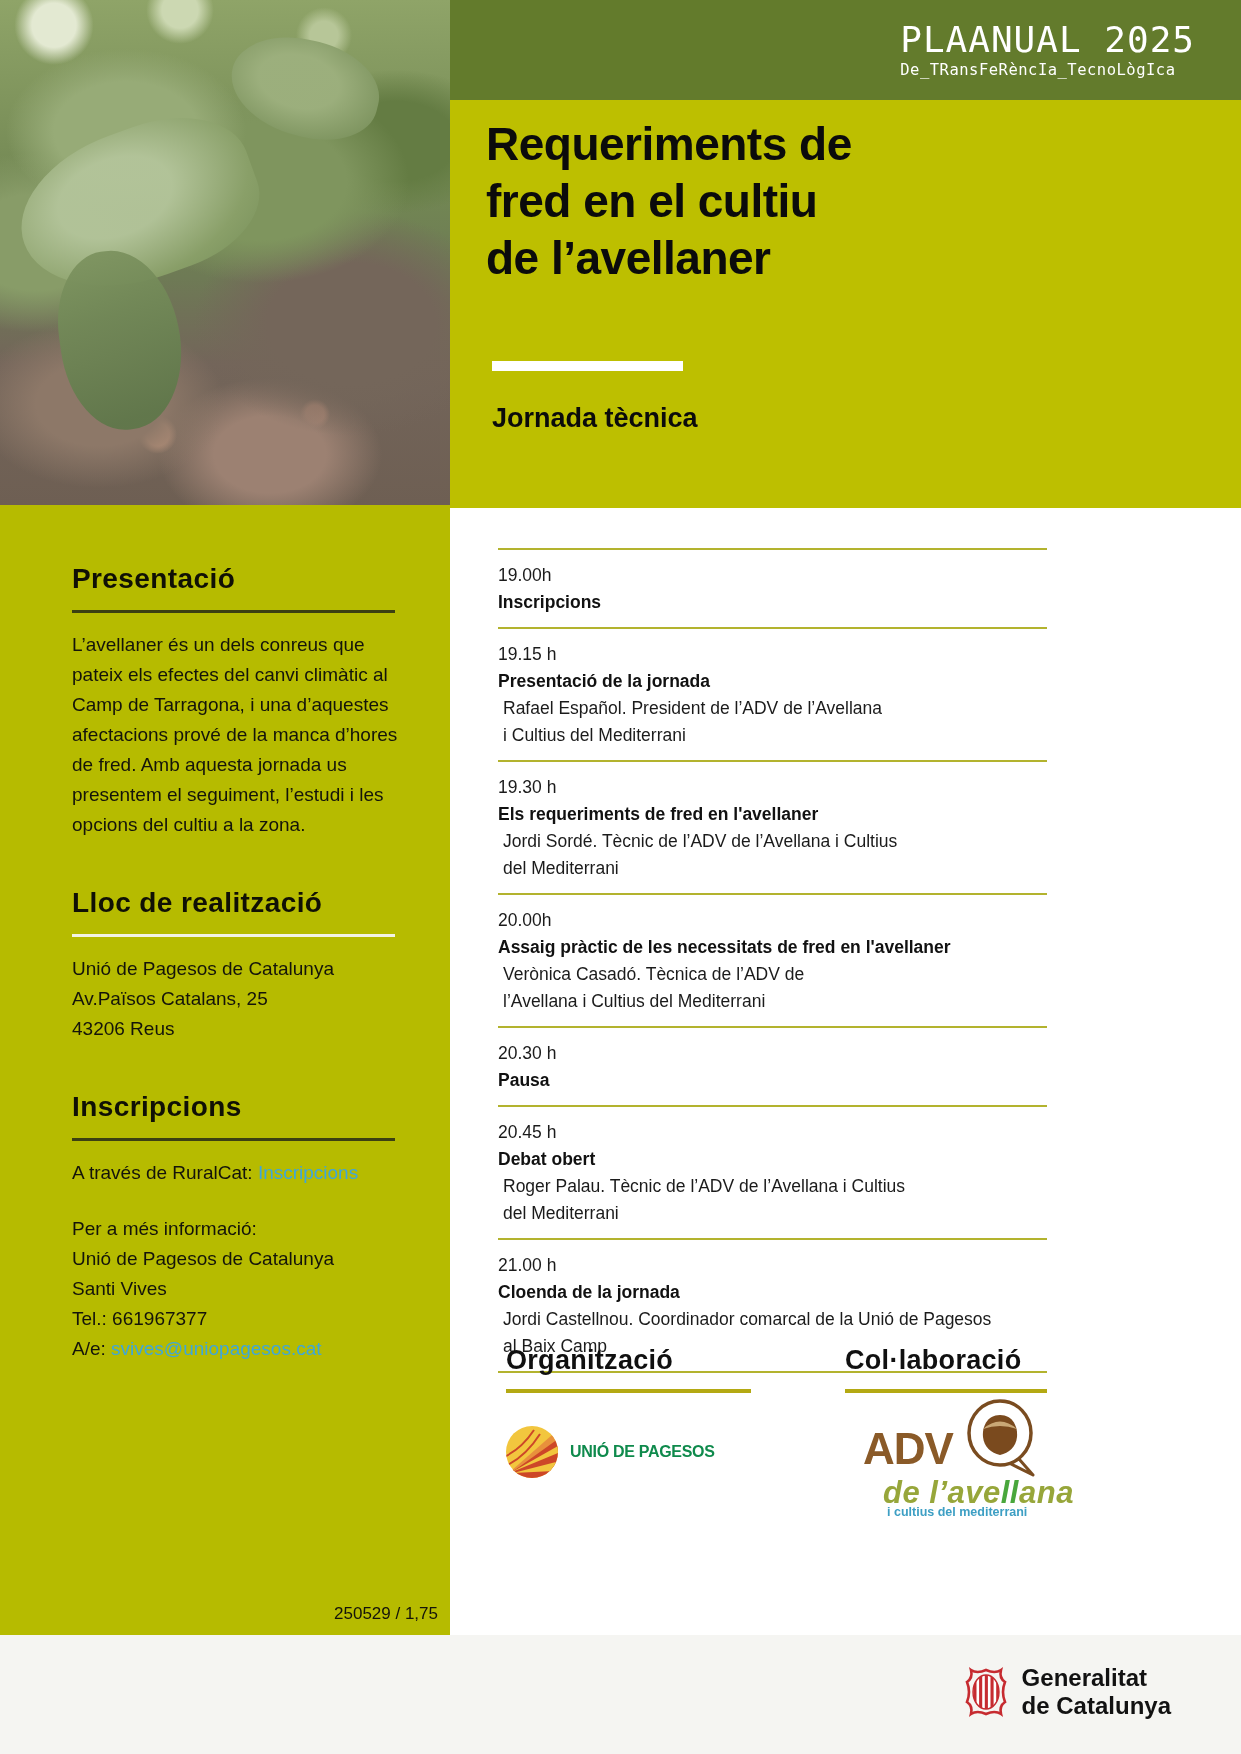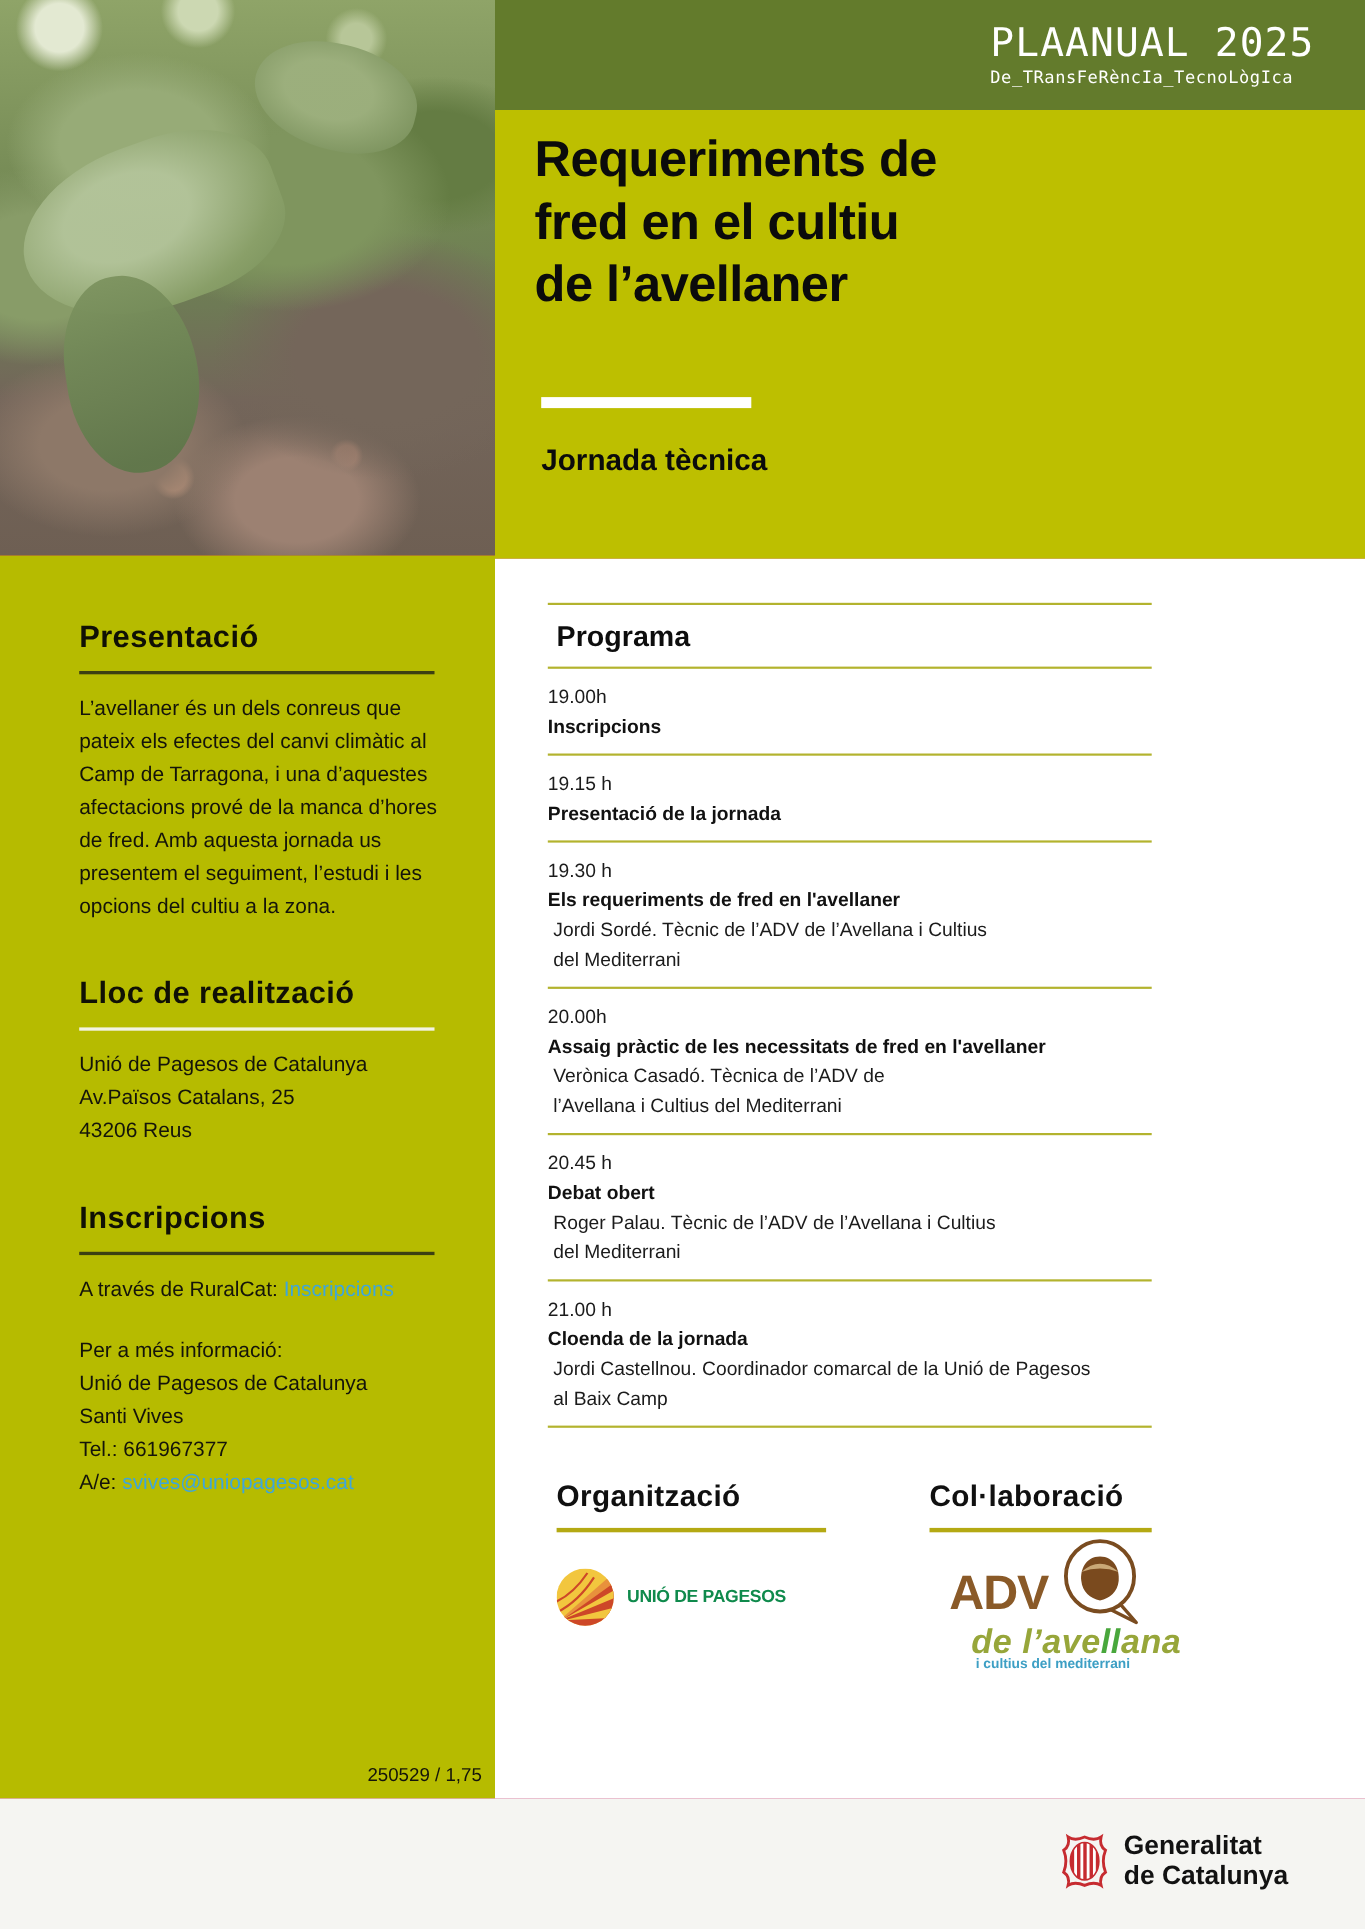--- a/index.html
+++ b/index.html
@@ -163,34 +163,35 @@
 Santi Vives
 Tel.: 661967377</p>
         <p class="sb-text"><span>A/e: </span><a href="#" class="sb-link">svives@uniopagesos.cat</a></p>
       </section>
     </div>
     <div class="print-code">250529 /  1,75</div>
   </aside>
 
   <main class="main">
     <div class="program">
-      <div class="program-header">Programa</div>
 
       <div class="prow">
         <div class="ptime">19.00h</div>
         <div class="pbody">
           <div class="ptitle">Inscripcions</div>
           <div class="pdetails"></div>
         </div>
       </div>
 
       <div class="prow">
         <div class="ptime">19.15 h</div>
         <div class="pbody">
           <div class="ptitle">Presentació de la jornada</div>
+          <div class="pdetails">Rafael Español. President de l’ADV de l’Avellana
+i Cultius del Mediterrani</div>
         </div>
       </div>
 
       <div class="prow">
         <div class="ptime">19.30 h</div>
         <div class="pbody">
           <div class="ptitle">Els requeriments de fred en l'avellaner</div>
           <div class="pdetails">Jordi Sordé. Tècnic de l’ADV de l’Avellana i Cultius
 del Mediterrani</div>
         </div>
@@ -198,20 +199,27 @@
 
       <div class="prow">
         <div class="ptime">20.00h</div>
         <div class="pbody">
           <div class="ptitle">Assaig pràctic de les necessitats de fred en l'avellaner</div>
           <div class="pdetails">Verònica Casadó. Tècnica de l’ADV de
 l’Avellana i Cultius del Mediterrani</div>
         </div>
       </div>
 
+      <div class="prow">
+        <div class="ptime">20.30 h</div>
+        <div class="pbody">
+          <div class="ptitle">Pausa</div>
+          <div class="pdetails"></div>
+        </div>
+      </div>
 
       <div class="prow">
         <div class="ptime">20.45 h</div>
         <div class="pbody">
           <div class="ptitle">Debat obert</div>
           <div class="pdetails">Roger Palau.  Tècnic de l’ADV de l’Avellana i Cultius
 del Mediterrani</div>
         </div>
       </div>
 

